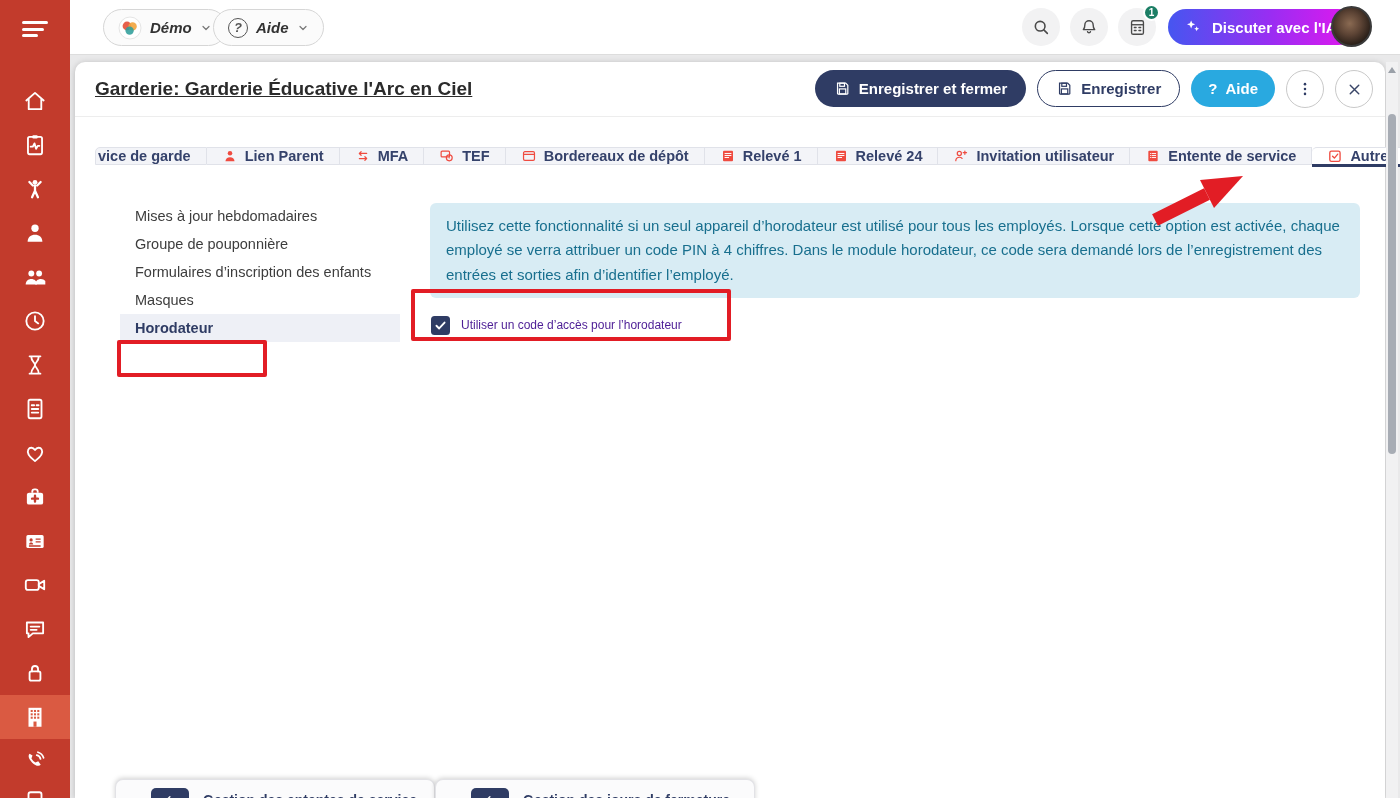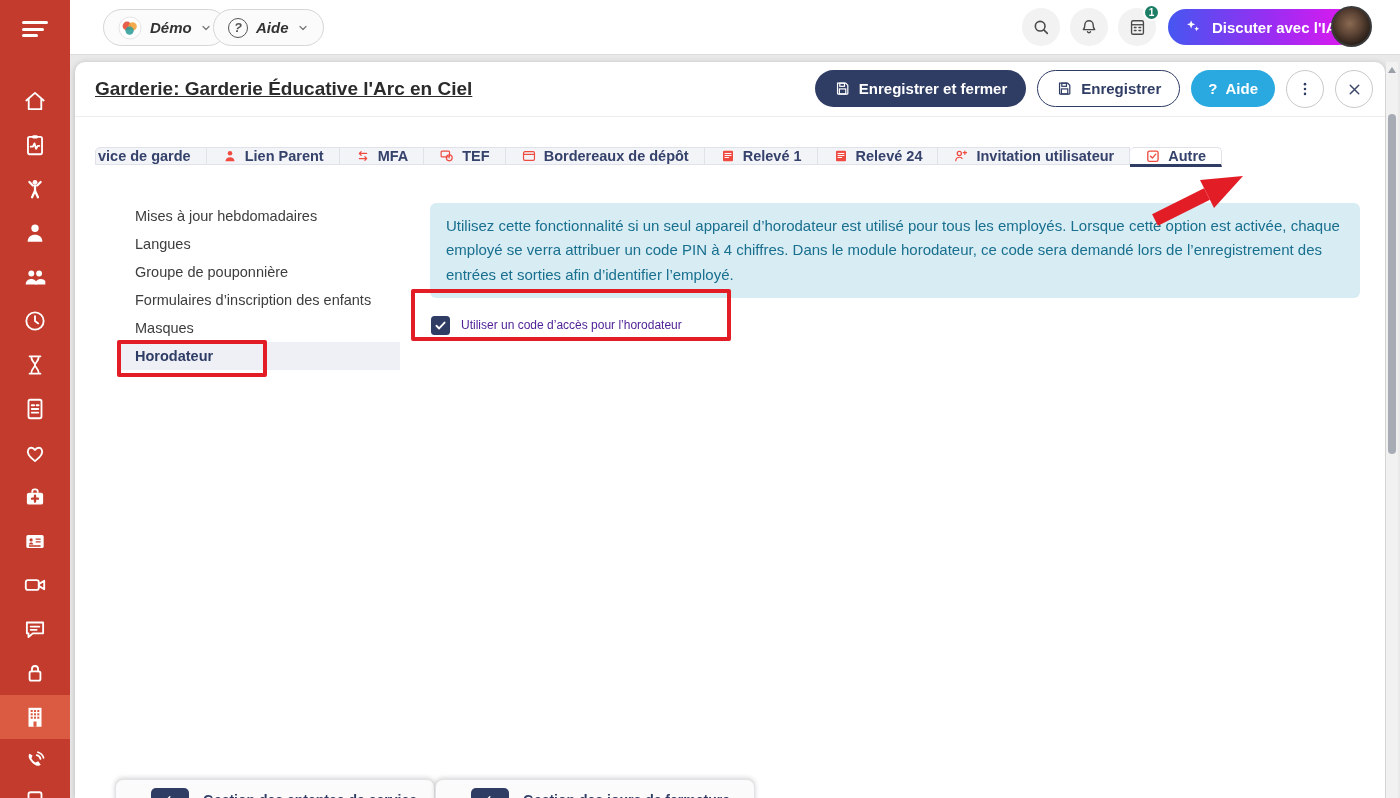--- a/index.html
+++ b/index.html
@@ -379,36 +379,43 @@
           <span>Relevé 24</span>
         </div>
         <div class="tab">
           <svg viewBox="0 0 24 24" class="tico">
               <circle cx="9.5" cy="8.3" r="3.1"></circle>
               <path d="M4.2 19c0-3.2 2.4-5.1 5.3-5.1 1.7 0 3.2.7 4.1 1.8"></path>
               <path d="M17.8 4.5v5M15.3 7h5"></path>
             </svg>
           <span>Invitation utilisateur</span>
         </div>
+        <div class="tab">
+          <svg viewBox="0 0 24 24">
+              <rect x="5" y="4" width="14" height="16" rx="1.5" fill="#ef4b40"></rect>
+              <circle cx="8.2" cy="8.3" r="0.8" fill="#fff"></circle>
+              <circle cx="8.2" cy="11.3" r="0.8" fill="#fff"></circle>
+              <circle cx="8.2" cy="14.3" r="0.8" fill="#fff"></circle>
+              <path d="M10.5 8.3h5.5M10.5 11.3h5.5M10.5 14.3h5.5" stroke="#fff" stroke-width="1.4" stroke-linecap="round"></path>
+            </svg>
+          <span>Entente de service</span>
+        </div>
         <div class="tab active">
           <svg viewBox="0 0 24 24" class="tico" style="stroke-width:2;">
               <rect x="4.2" y="4.6" width="15.4" height="15.4" rx="2.5"></rect>
               <path d="M8.3 12.3l2.8 2.8 5-5.9"></path>
             </svg>
           <span>Autre</span>
         </div>
 
       </div>
 
       <nav class="subnav">
         <div class="subnav-row">
             <span>Mises à jour hebdomadaires</span>
-          </div>
-        <div class="subnav-row">
-            <span>Langues</span>
           </div>
         <div class="subnav-row">
             <span>Groupe de pouponnière</span>
           </div>
         <div class="subnav-row">
             <span>Formulaires d’inscription des enfants</span>
           </div>
         <div class="subnav-row">
             <span>Masques</span>
           </div>

